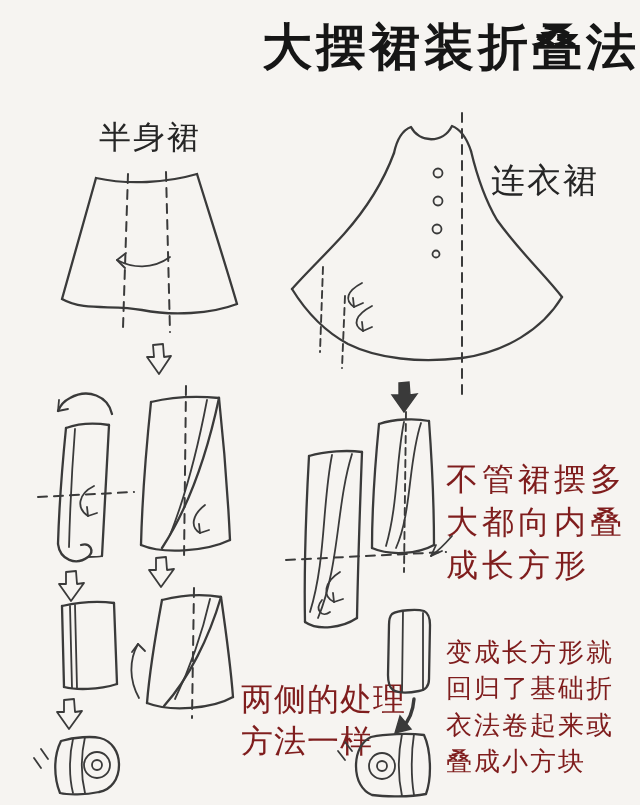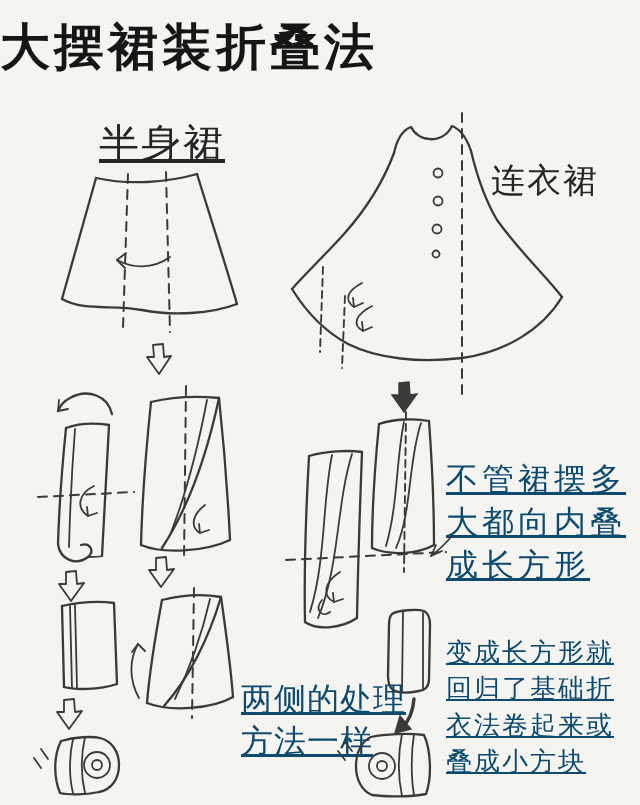--- a/index.html
+++ b/index.html
@@ -15,28 +15,28 @@
 
   .stroke { stroke: var(--ink, #3a3a3a); stroke-width: 2.3; fill: none;
             stroke-linecap: round; stroke-linejoin: round; }
   .thin   { stroke-width: 1.8; }
   .dash   { stroke-dasharray: 9,7; stroke-width: 2; }
   .dash2  { stroke-dasharray: 7,5; stroke-width: 1.9; }
   .fill   { fill: var(--ink, #3a3a3a); stroke: var(--ink, #3a3a3a); stroke-width: 1.4; }
 
   .page-title {
     position: absolute; top: 14px; left: 0; width: 100%;
-    text-align: left; font-size: 50px; font-weight: bold;
+    text-align: right; font-size: 50px; font-weight: bold;
     letter-spacing: 4px; color: #161616;
   }
   .label { position: absolute; color: #262626; }
-  .skirt-label { left: 99px;  top: 116px; font-size: 40px; letter-spacing: 2px; text-decoration: underline; }
+  .skirt-label { left: 99px;  top: 116px; font-size: 32px; letter-spacing: 2px; }
   .dress-label { left: 491px; top: 158px; font-size: 34px; letter-spacing: 2px; text-align: center; }
 
-  .note { position: absolute; white-space: pre-line; color: #0c4a6e; text-decoration: underline; }
+  .note { position: absolute; white-space: pre-line; color: #7f1d1d; }
   .note-fold  { left: 446px; top: 458px; font-size: 32px; line-height: 1.34; letter-spacing: 4px; }
   .note-sides { left: 241px; top: 679px; font-size: 32px; line-height: 1.3;  letter-spacing: 1px; }
   .note-rect  { left: 446px; top: 634px; font-size: 26px; line-height: 1.4;  letter-spacing: 2px; }
 </style>
 </head>
 <body>
 
 <div class="canvas">
 
   <div class="page-title">大摆裙装折叠法</div>

